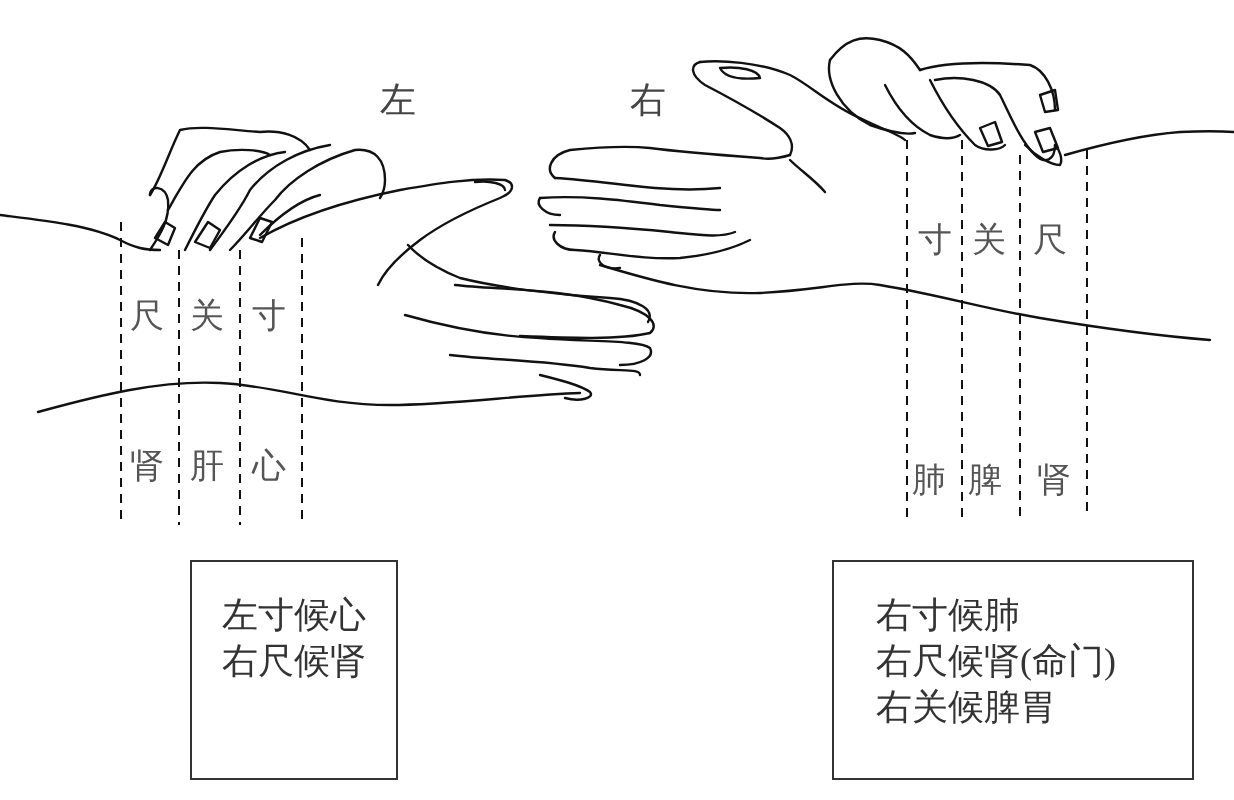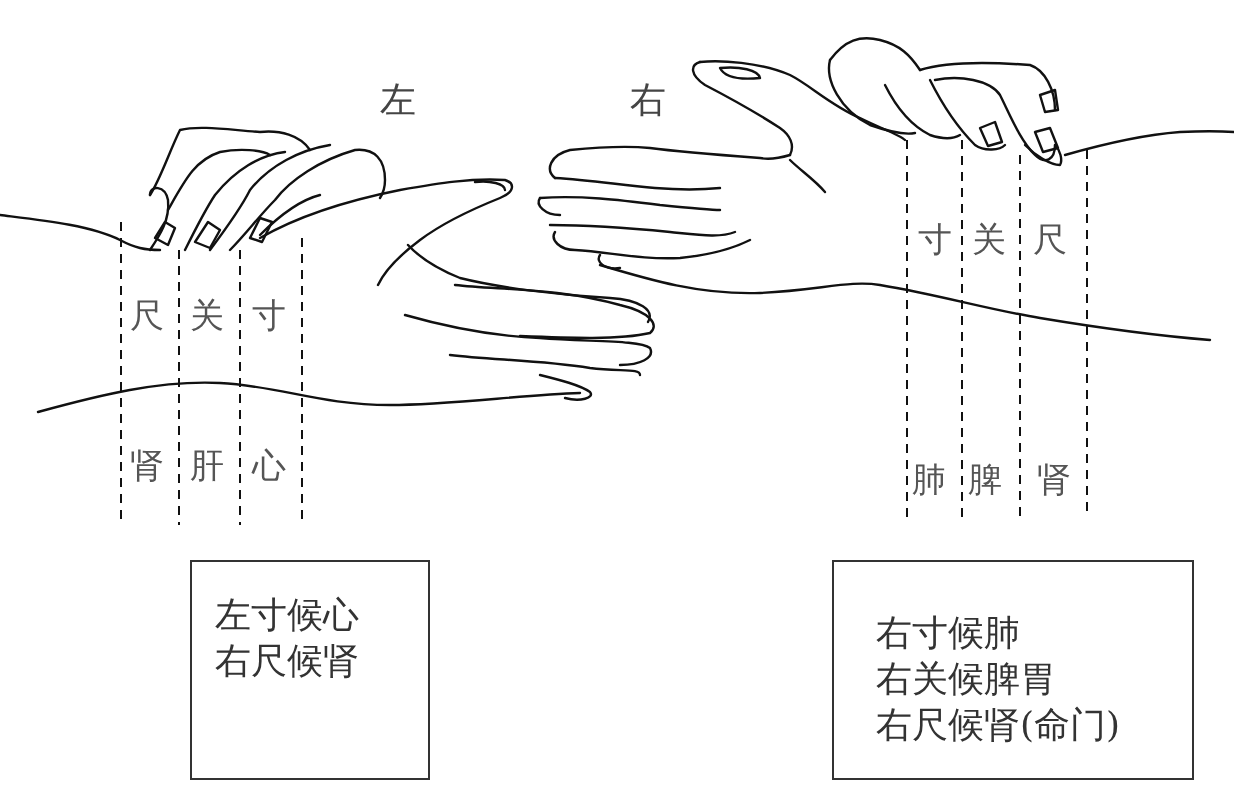--- a/index.html
+++ b/index.html
@@ -101,22 +101,22 @@
 <div class="lbl organ" style="left:252px;top:448px;">心</div>
 
 <div class="lbl pos" style="left:918px;top:222px;">寸</div>
 <div class="lbl pos" style="left:972px;top:222px;">关</div>
 <div class="lbl pos" style="left:1033px;top:222px;">尺</div>
 
 <div class="lbl organ" style="left:912px;top:462px;">肺</div>
 <div class="lbl organ" style="left:968px;top:462px;">脾</div>
 <div class="lbl organ" style="left:1037px;top:462px;">肾</div>
 
-<div class="box" style="left:190px;top:560px;width:240px;height:220px;padding:30px 0 0 23px;">
+<div class="box" style="left:190px;top:560px;width:208px;height:220px;padding:30px 0 0 30px;">
   <div class="line">左寸候心</div>
   <div class="line">右尺候肾</div>
 </div>
 
-<div class="box" style="left:832px;top:560px;width:362px;height:220px;padding:48px 0 0 42px;">
+<div class="box" style="left:832px;top:560px;width:362px;height:220px;padding:30px 0 0 42px;font-family:Liberation Serif, serif;">
   <div class="line">右寸候肺</div>
+  <div class="line">右尺候肾(命门)</div>
   <div class="line">右关候脾胃</div>
-  <div class="line">右尺候肾(命门)</div>
 </div>
 
 </body></html>

